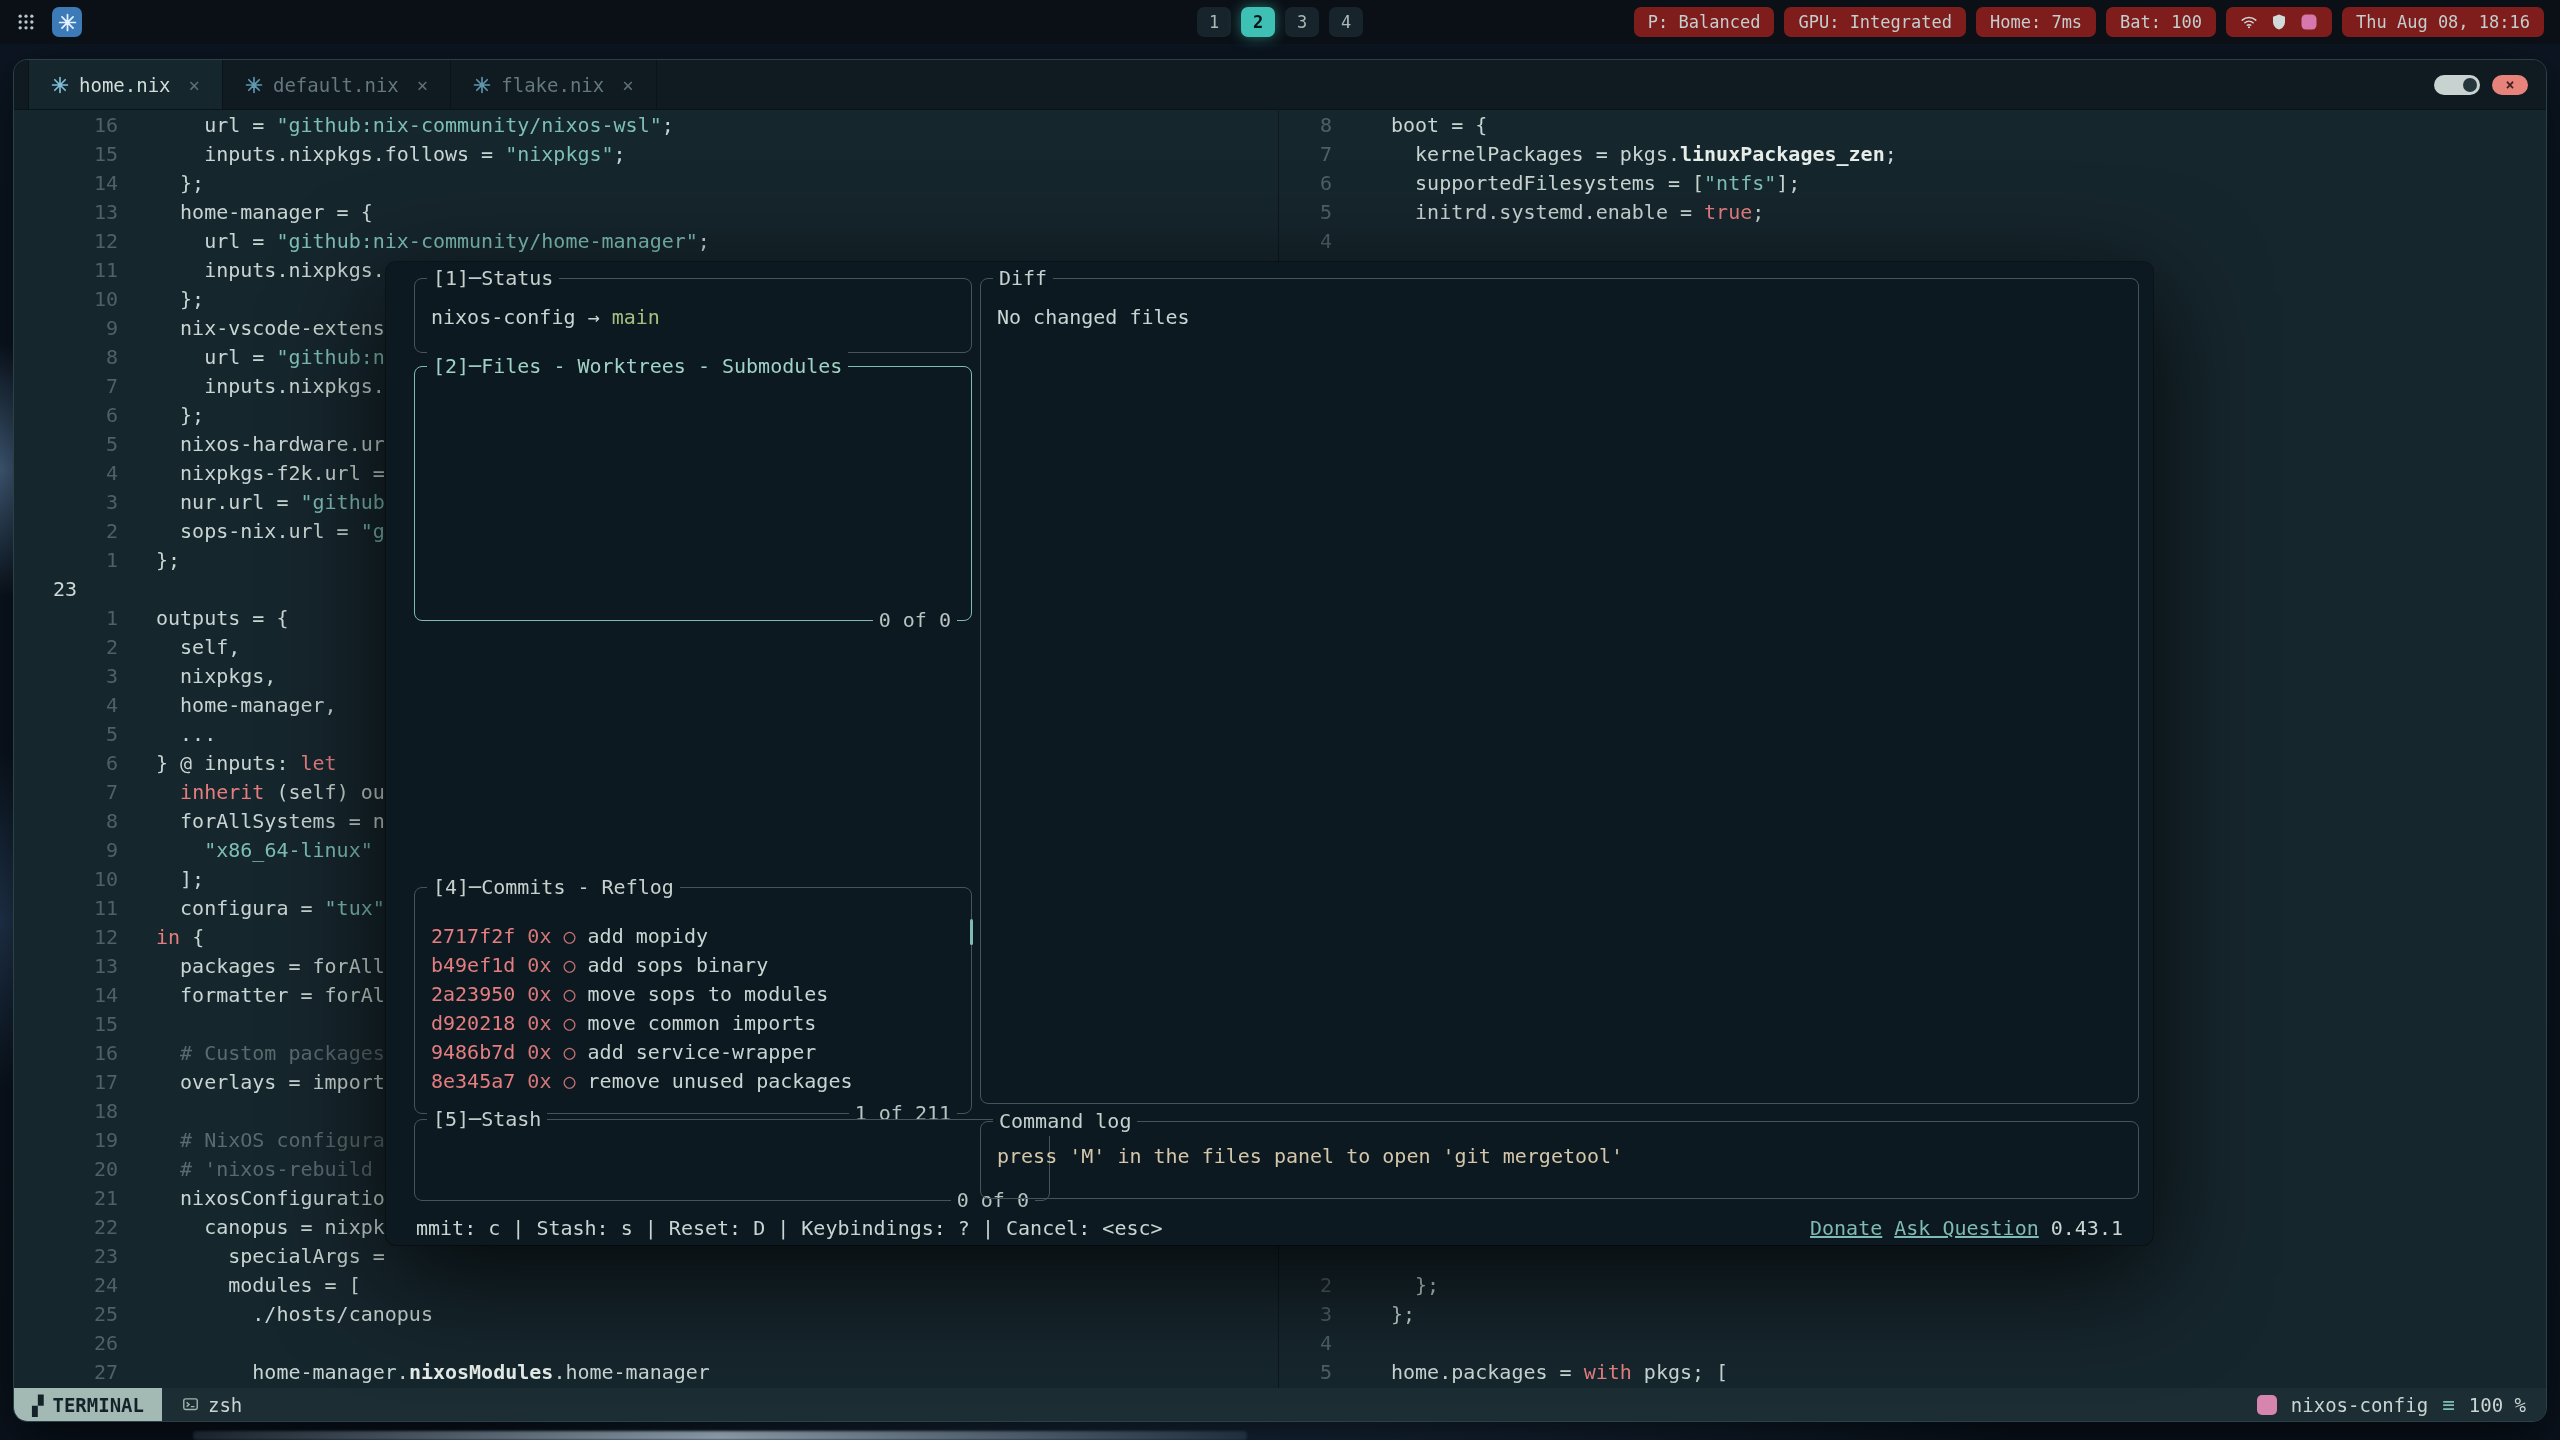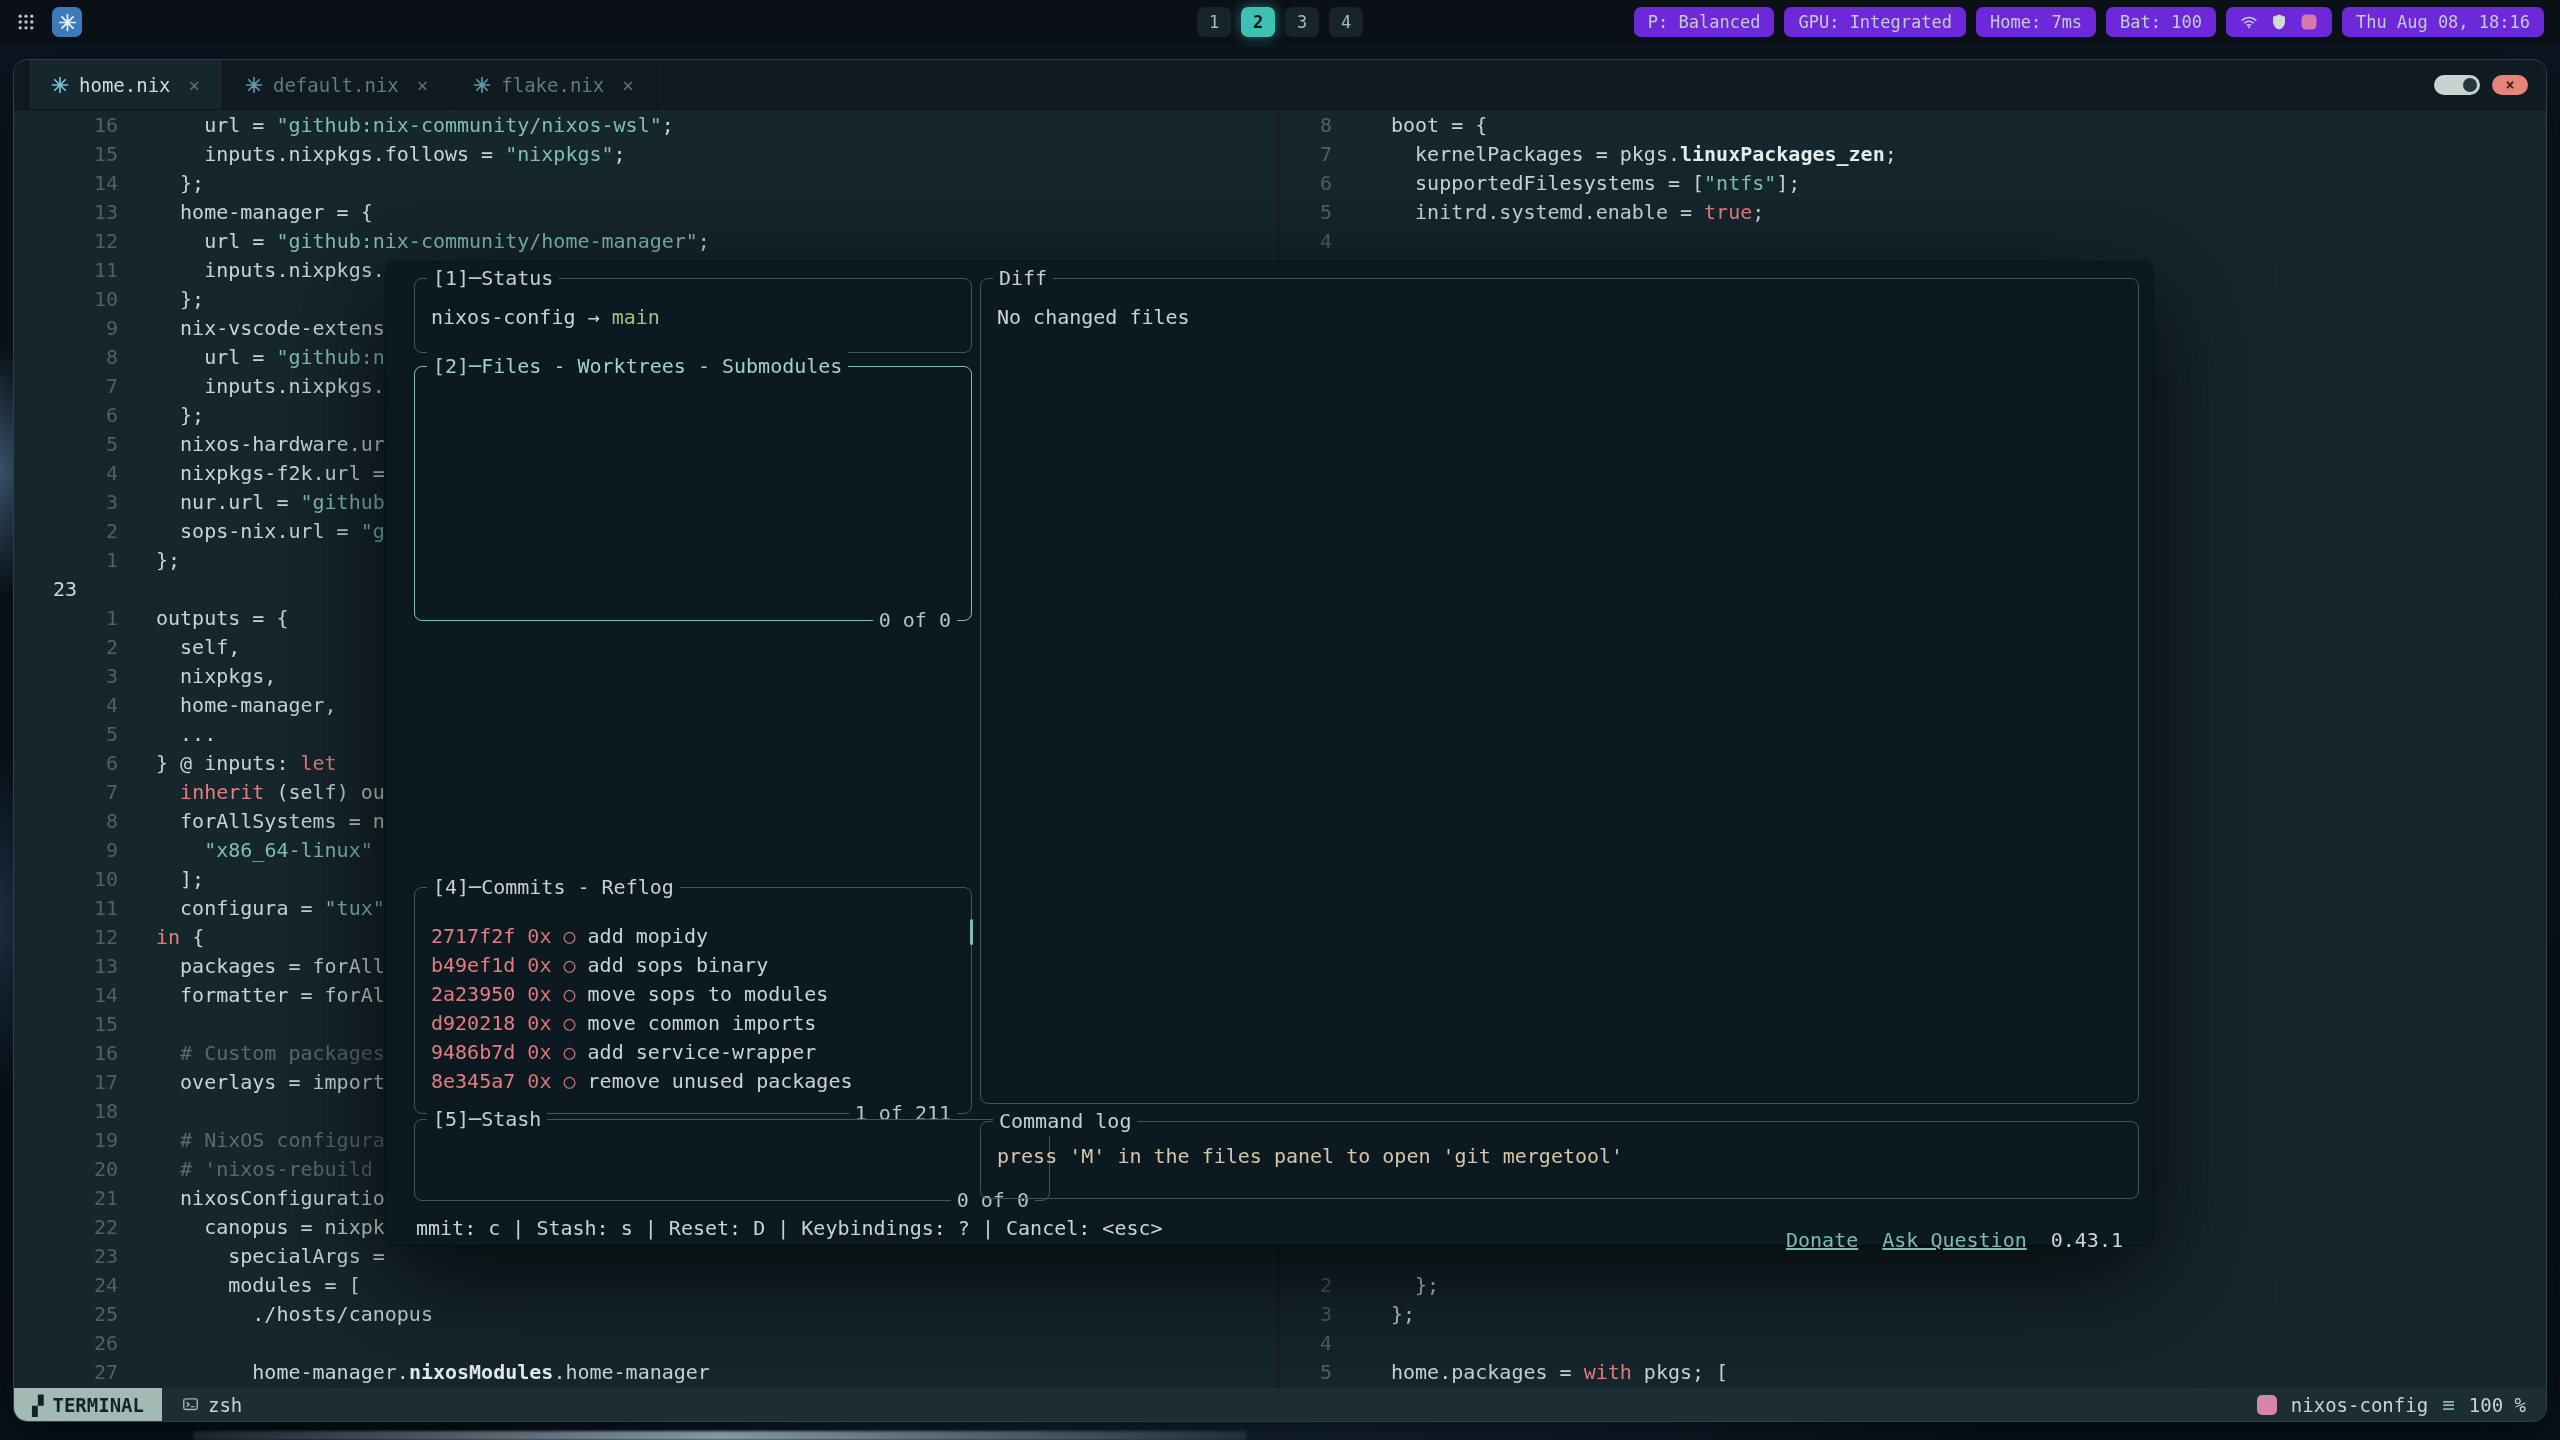--- a/index.html
+++ b/index.html
@@ -16,21 +16,21 @@
   
   .topbar{position:absolute;left:0;top:0;width:2560px;height:44px;background:rgba(10,17,22,.97);
     display:flex;align-items:center;padding:0 16px;box-sizing:border-box;font-size:17px;color:#c3cfce;z-index:20;}
   .tb-left{display:flex;align-items:center;gap:16px;}
   .tb-ic{font-size:20px;color:#b9c7c6;display:flex;align-items:center;}
   .logo{width:30px;height:30px;border-radius:7px;background:#3d7ab8;color:#e4f2ff;display:flex;align-items:center;justify-content:center;font-size:19px;}
   .tb-ws{position:absolute;left:50%;top:50%;transform:translate(-50%,-50%);display:flex;gap:10px;}
   .ws{min-width:34px;height:30px;border-radius:7px;background:#18242b;color:#a9bab9;display:flex;align-items:center;justify-content:center;padding:0 6px;box-sizing:border-box;}
   .ws.active{background:#3fc0b4;color:#0b161b;font-weight:bold;box-shadow:0 0 14px rgba(63,192,180,.55);}
   .tb-right{margin-left:auto;display:flex;align-items:center;gap:10px;}
-  .module{height:30px;padding:0 14px;background:#6d28d9;border-radius:7px;display:flex;align-items:center;white-space:nowrap;}
+  .module{height:30px;padding:0 14px;background:#7f1d1d;border-radius:7px;display:flex;align-items:center;white-space:nowrap;}
   .tray{gap:12px;}
   .tray .tray-ic{display:flex;align-items:center;font-size:18px;color:#cfdad9;}
 
   
   .window{position:absolute;left:13px;top:59px;width:2534px;height:1363px;background:#16262d;border-radius:14px;
     border:1px solid #2c4049;box-shadow:0 18px 60px rgba(0,0,0,.6);overflow:hidden;box-sizing:border-box;z-index:10;}
 
   .tabbar{position:relative;height:49px;background:#0f1b21;border-bottom:1px solid #0a1317;display:flex;align-items:stretch;}
   .tabs{display:flex;align-items:stretch;padding-left:14px;justify-content:space-between;}
   .tab{display:flex;align-items:center;gap:10px;padding:0 22px;font-size:19px;color:#64787d;border-right:1px solid #0a1317;}
@@ -86,21 +86,21 @@
   .commit-row{height:29px;line-height:29px;white-space:pre;}
   .c-hash{color:#e67e80;}
   .c-auth{color:#e67e80;opacity:.92;}
   .c-bullet{color:#e67e80;opacity:.85;}
   .c-msg{color:#c9d5d2;}
   .branch-row{height:29px;line-height:29px;white-space:pre;color:#cdd8d4;}
   .b-check{color:#a7c080;}
   .lg-scrollbar{position:absolute;right:-2px;top:31px;width:3px;height:26px;background:#7fbbb3;border-radius:2px;}
   .lg-options{position:absolute;left:30px;right:30px;top:952px;height:29px;line-height:29px;display:flex;justify-content:space-between;white-space:pre;}
   .lg-footer a{color:#7fbbb3;text-decoration:underline;cursor:pointer;}
-  .lg-footer{display:flex;gap:24px;margin-top:12px;}
+  .lg-footer{display:flex;gap:12px;}
 
   
   .statusline{position:absolute;left:0;right:0;bottom:0;height:33px;background:#1c2d34;display:flex;align-items:center;
     font-size:19px;color:#c9d5d2;border-radius:0 0 13px 13px;}
   .mode{height:100%;display:flex;align-items:center;gap:9px;padding:0 18px;background:#a3bab4;color:#14232a;font-weight:bold;border-radius:0 0 0 13px;}
   .shell-chip{display:flex;align-items:center;gap:9px;padding:0 20px;}
   .shell-chip .ic{display:flex;align-items:center;font-size:17px;color:#9fb5ae;}
   .sl-right{margin-left:auto;display:flex;align-items:center;gap:14px;padding-right:20px;}
   .repo-icon{width:20px;height:20px;border-radius:5px;background:#d685ae;display:inline-block;}
   .lines-icon{color:#7fbbb3;font-size:21px;}

